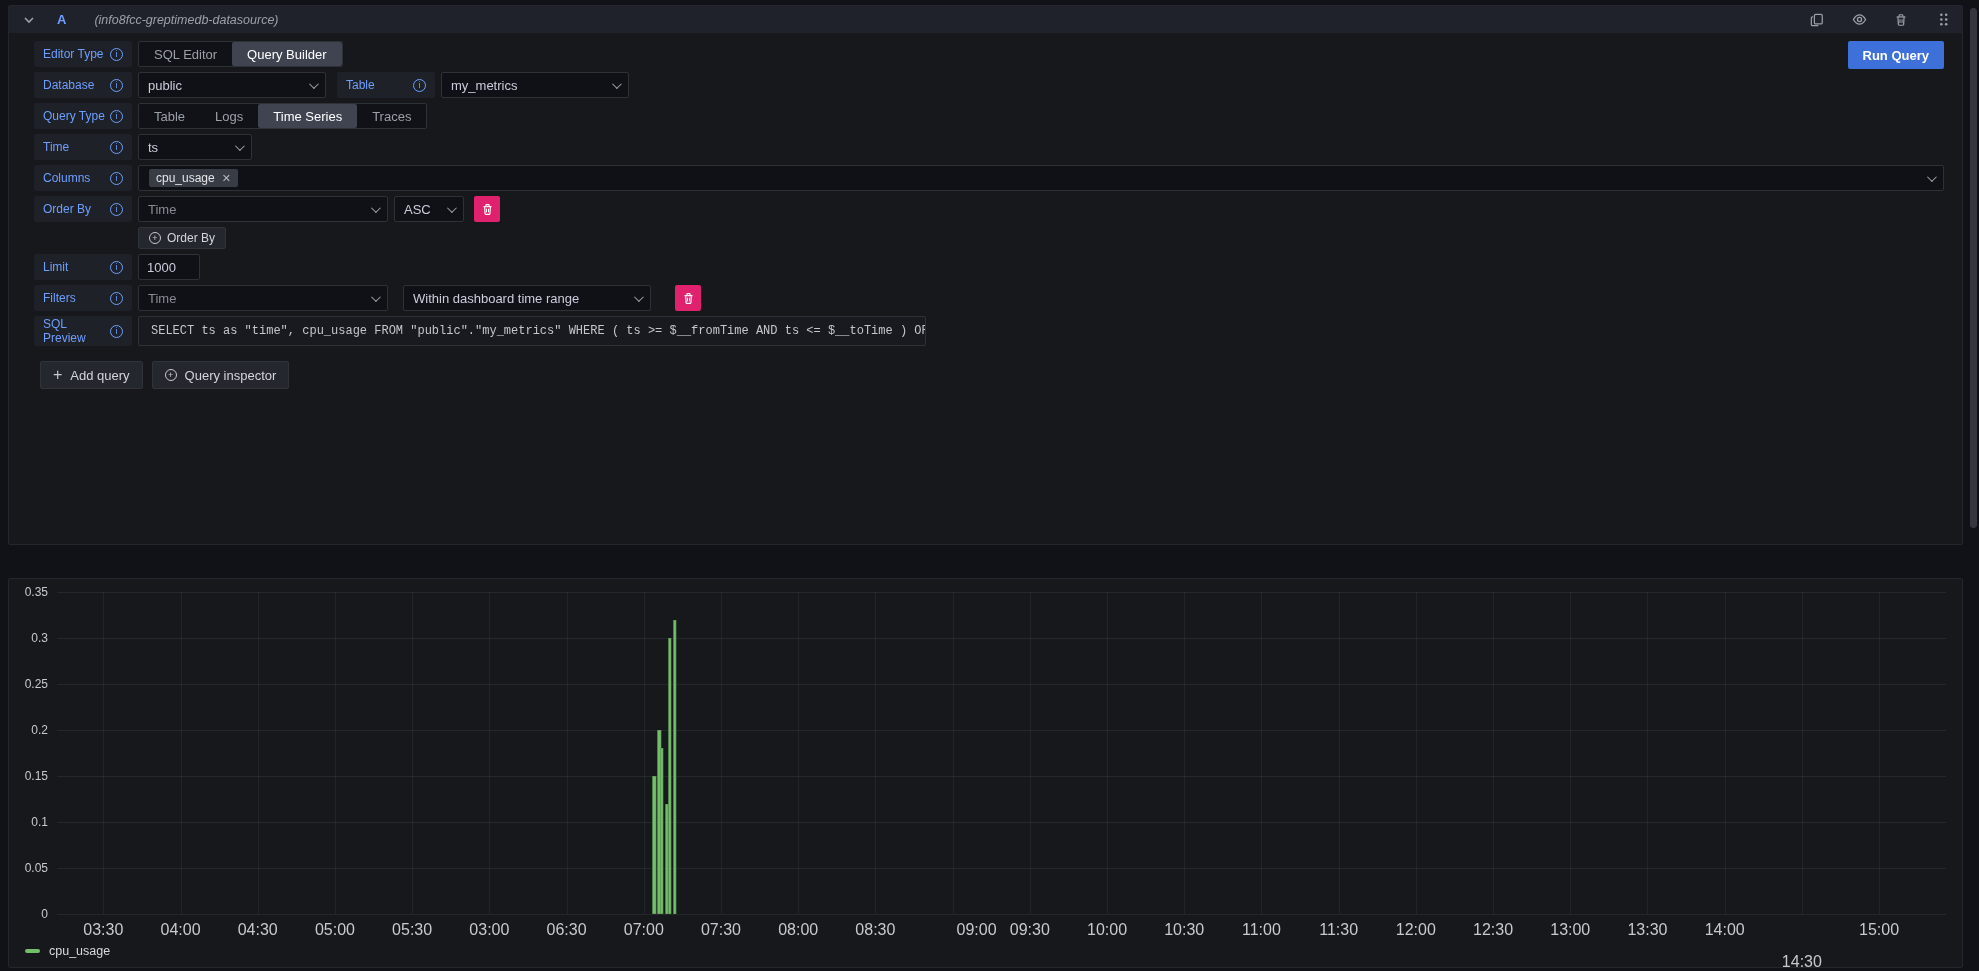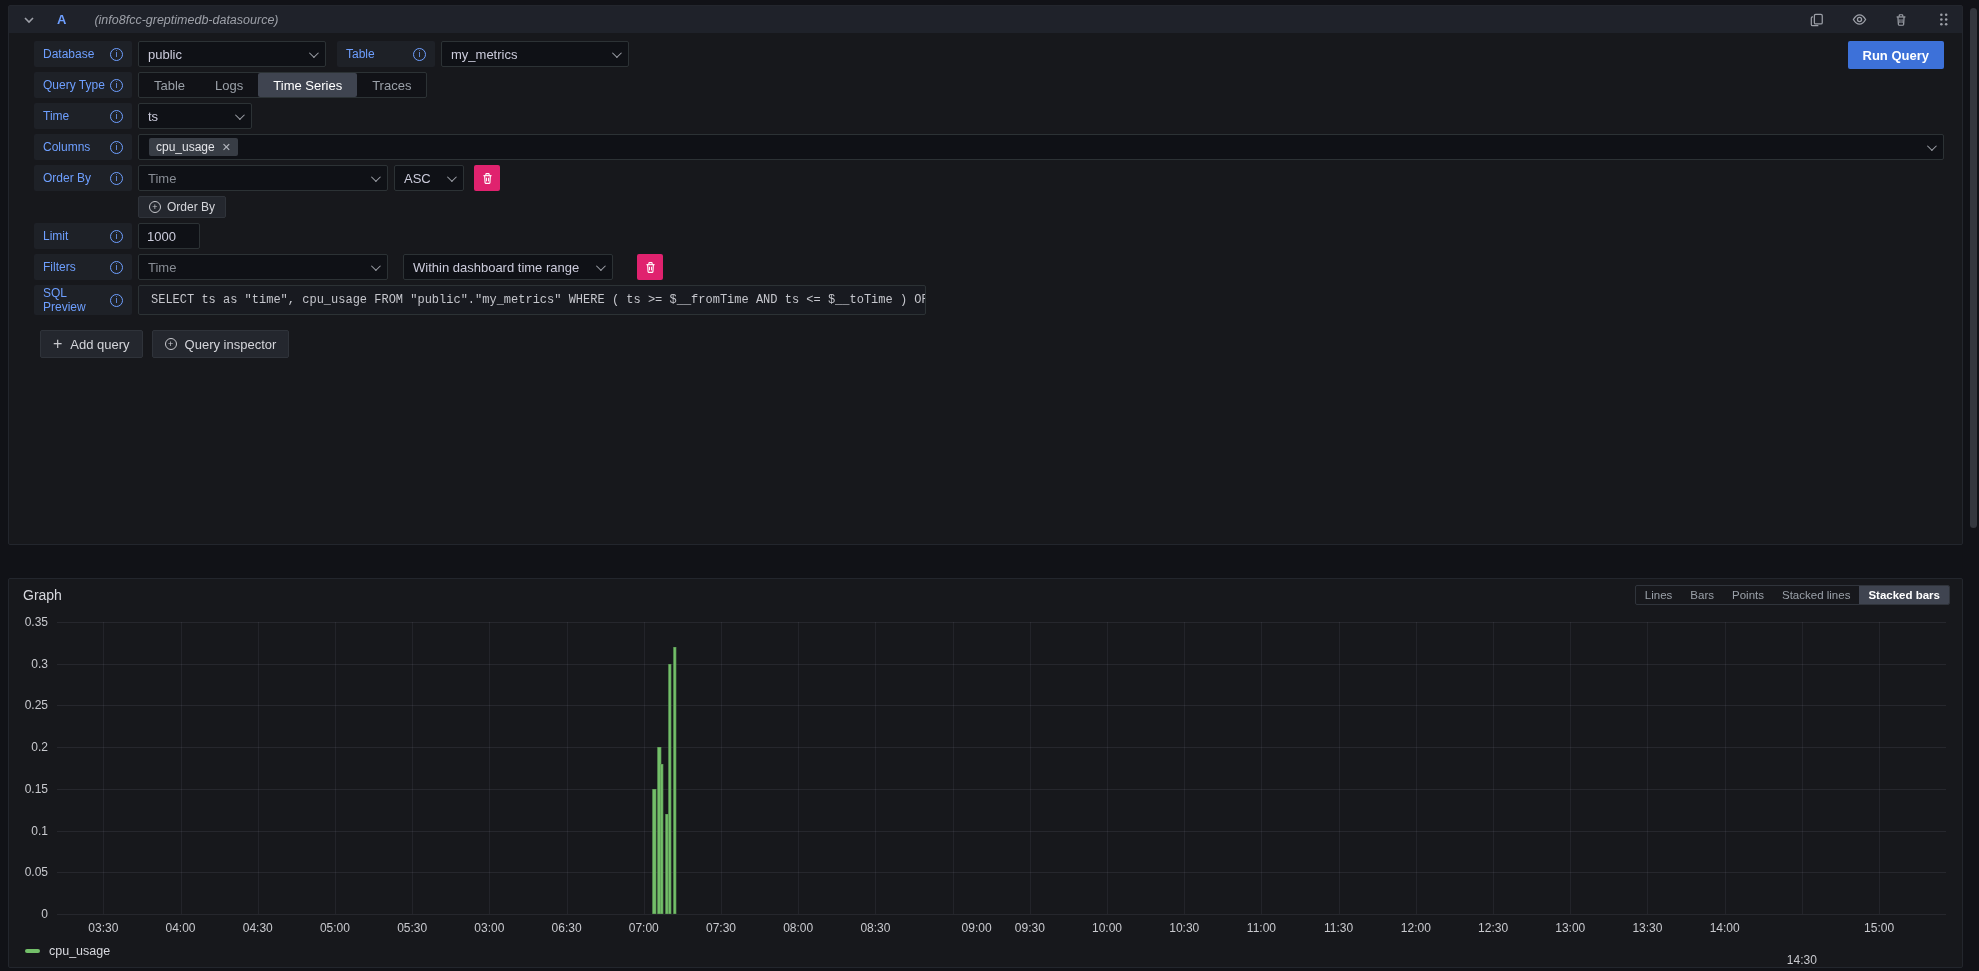--- a/index.html
+++ b/index.html
@@ -117,21 +117,21 @@
   }
   .mode-group .opt {
     padding:0 9px; display:flex; align-items:center; font-size:11.5px; color:#9aa0a8; cursor:pointer; white-space:nowrap;
   }
   .mode-group .opt.active { background:#3f4450; color:#ffffff; font-weight:600; }
   .chart { flex:1; position:relative; }
   .plot { position:absolute; left:48px; right:16px; top:13px; bottom:27px; }
   .gridline-h { position:absolute; left:0; right:0; height:1px; background:rgba(204,204,220,0.09); }
   .gridline-v { position:absolute; top:0; bottom:0; width:1px; background:rgba(204,204,220,0.07); }
   .ytick { position:absolute; right:calc(100% + 9px); transform:translateY(-50%); font-size:12px; color:#c8c9ce; white-space:nowrap; }
-  .xtick { position:absolute; top:calc(100% + 7px); transform:translateX(-50%); font-size:12px; color:#c8c9ce; white-space:nowrap; }
+  .xtick { position:absolute; top:calc(100% + 7px); transform:translateX(-50%); font-size:16px; color:#c8c9ce; white-space:nowrap; }
   .bar { position:absolute; bottom:0; width:3.5px; transform:translateX(-50%); border-radius:0; }
   .gp-legend { height:26px; display:flex; align-items:center; gap:9px; padding:0 0 6px 16px; }
   .legend-swatch { width:15px; height:4px; border-radius:2px; }
   .legend-label { font-size:12.5px; color:#d8d9df; cursor:pointer; }
   
   .v-scroll-thumb { position:absolute; right:2px; top:8px; width:7px; height:520px; background:#34373e; border-radius:4px; cursor:pointer; }
 </style>
 </head>
 <body>
 
@@ -175,20 +175,30 @@
             <circle cx="4" cy="11.5" r="1.2"></circle>
             <circle cx="8.5" cy="11.5" r="1.2"></circle>
           </g>
         </svg>
     </span>
   </div>
 
   <div class="qp-body">
     <button class="run-query">Run Query</button>
 
+    <div class="qrow">
+      <div class="lbl">
+        <span>Editor Type</span>
+        <span class="info-i"></span>
+      </div>
+      <div class="btn-group">
+        <span class="opt">SQL Editor</span>
+        <span class="opt active">Query Builder</span>
+      </div>
+    </div>
 
     <div class="qrow">
       <div class="lbl">
         <span>Database</span>
         <span class="info-i"></span>
       </div>
       <div class="sel" style="width:188px">
         <span class="val">public</span>
         <span class="caret"></span>
       </div>
@@ -281,21 +291,21 @@
 
     <div class="qrow">
       <div class="lbl">
         <span>Filters</span>
         <span class="info-i"></span>
       </div>
       <div class="sel" style="width:250px">
         <span class="val dim">Time</span>
         <span class="caret"></span>
       </div>
-      <div class="sel" style="width:210px; margin-left:9px">
+      <div class="sel" style="width:248px; margin-left:9px">
         <span class="val">Within dashboard time range</span>
         <span class="caret"></span>
       </div>
       <button class="danger-btn" style="margin-left:18px">
         <svg width="13" height="13" viewBox="0 0 16 16">
             <path d="M3 4.5 H13" stroke="currentColor" stroke-width="1.4"></path>
             <path d="M6 4 V2.8 A0.8 0.8 0 0 1 6.8 2 H9.2 A0.8 0.8 0 0 1 10 2.8 V4" fill="none" stroke="currentColor" stroke-width="1.4"></path>
             <path d="M4.5 4.5 L5 13 A1.2 1.2 0 0 0 6.2 14 H9.8 A1.2 1.2 0 0 0 11 13 L11.5 4.5" fill="none" stroke="currentColor" stroke-width="1.4"></path>
             <path d="M6.8 7 V11.5 M9.2 7 V11.5" stroke="currentColor" stroke-width="1.2"></path>
           </svg>
@@ -320,31 +330,20 @@
       </button>
       <button class="sec-btn">
         <span class="plus-circ" style="border-color:#c7c8cd"></span>
         <span>Query inspector</span>
       </button>
     </div>
   </div>
 </div>
 
 <div class="panel graph-panel">
-  <div class="gp-header">
-    <span class="gp-title">Graph</span>
-    <span class="gp-spacer"></span>
-    <div class="mode-group">
-      <span class="opt">Lines</span>
-      <span class="opt">Bars</span>
-      <span class="opt">Points</span>
-      <span class="opt">Stacked lines</span>
-      <span class="opt active">Stacked bars</span>
-    </div>
-  </div>
   <div class="chart">
     <div class="plot" id="plot">
         <div class="gridline-h" style="top: 100%;"></div>
         <div class="ytick" style="top: 100%;">0</div>
         <div class="gridline-h" style="top: 85.7143%;"></div>
         <div class="ytick" style="top: 85.7143%;">0.05</div>
         <div class="gridline-h" style="top: 71.4286%;"></div>
         <div class="ytick" style="top: 71.4286%;">0.1</div>
         <div class="gridline-h" style="top: 57.1429%;"></div>
         <div class="ytick" style="top: 57.1429%;">0.15</div>

